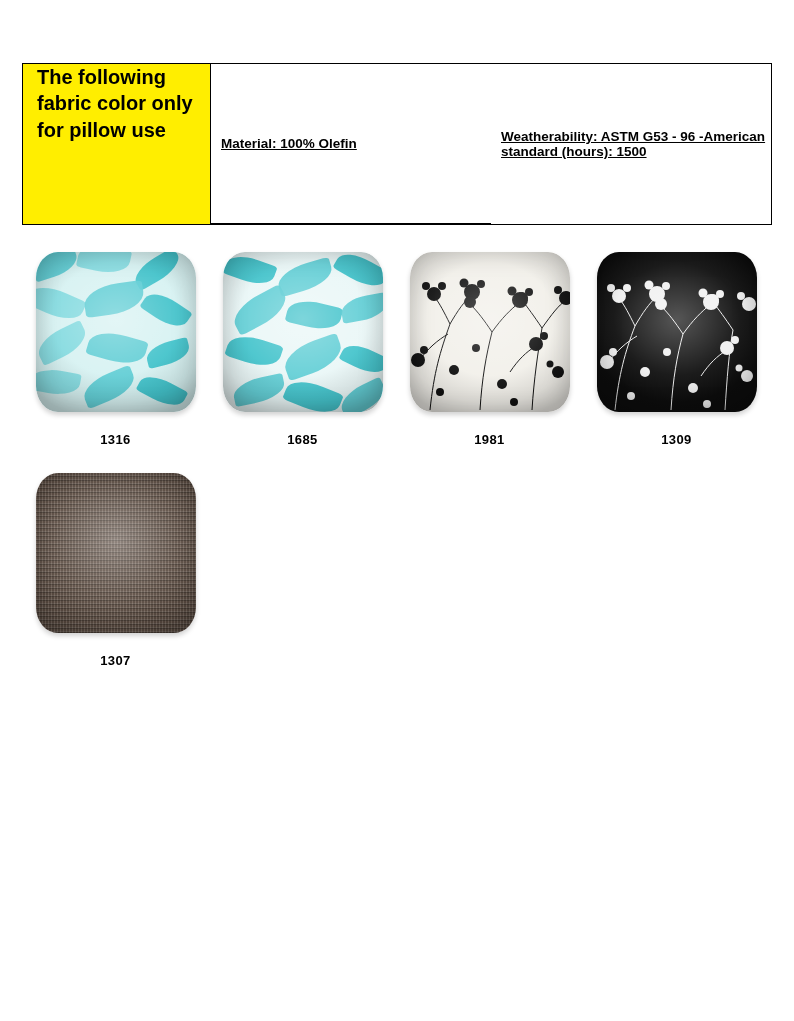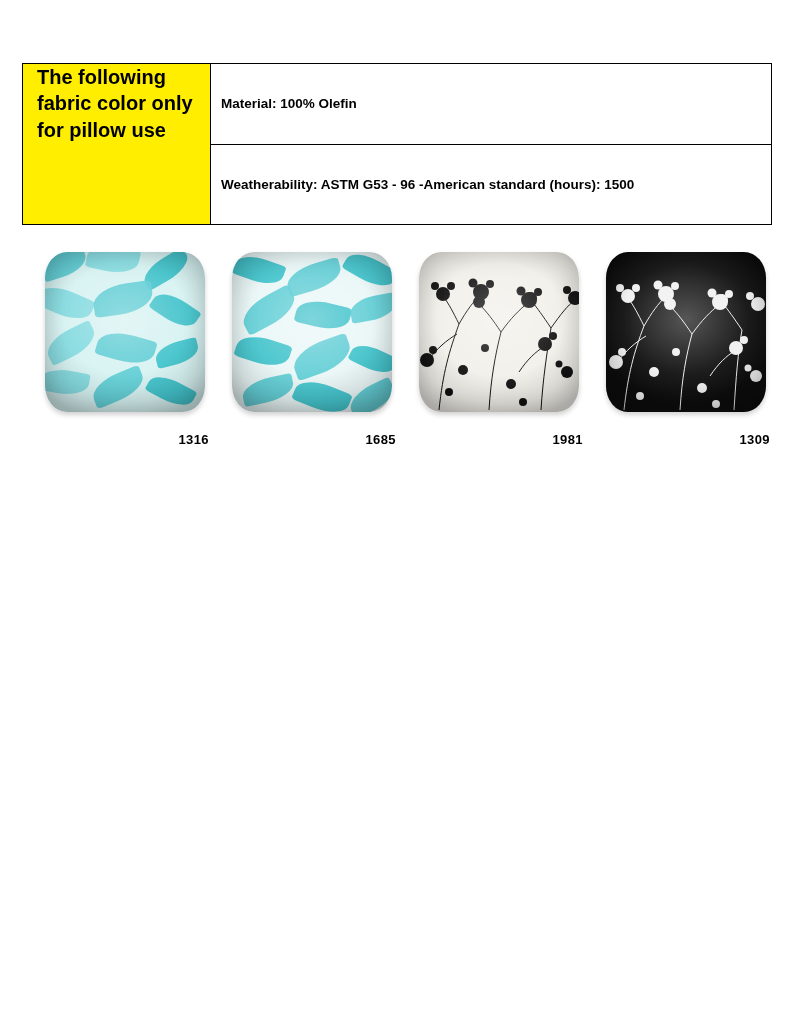--- a/index.html
+++ b/index.html
@@ -38,22 +38,23 @@
   }
   #header-callout .callout-text {
     font-size: 20px;
     font-weight: bold;
     line-height: 1.32;
     color: #000;
   }
   #spec-list {
     flex: 1;
     display: flex;
-    flex-direction: column;
+    flex-direction: row;
     box-sizing: border-box;
+    text-decoration: underline;
   }
   .spec-row {
     flex: 1;
     display: flex;
     align-items: center;
     padding-left: 10px;
     border-bottom: 1px solid #000;
     font-size: 13.5px;
     font-weight: bold;
     box-sizing: border-box;
@@ -69,21 +70,21 @@
   }
   .pillow-row {
     display: flex;
     justify-content: flex-start;
     margin-bottom: 22px;
   }
   .pillow-cell {
     width: 187px;
     display: flex;
     flex-direction: column;
-    align-items: flex-end;
+    align-items: center;
   }
   .pillow-figure {
     width: 168px;
     height: 168px;
     position: relative;
   }
   .pillow-label {
     margin-top: 16px;
     font-size: 13px;
     font-weight: bold;
@@ -346,15 +347,23 @@
       <div class="pillow-label">1309</div>
     </div>
 
   </div>
 
   <div class="pillow-row">
 
 
 
 
+    <div class="pillow-cell">
+      <div class="pillow-figure">
+        <div class="pillow-body print-texture-brown">
+          <div class="pillow-shade"></div>
+        </div>
+      </div>
+      <div class="pillow-label">1307</div>
+    </div>
 
   </div>
 </div>
 
 </body></html>

